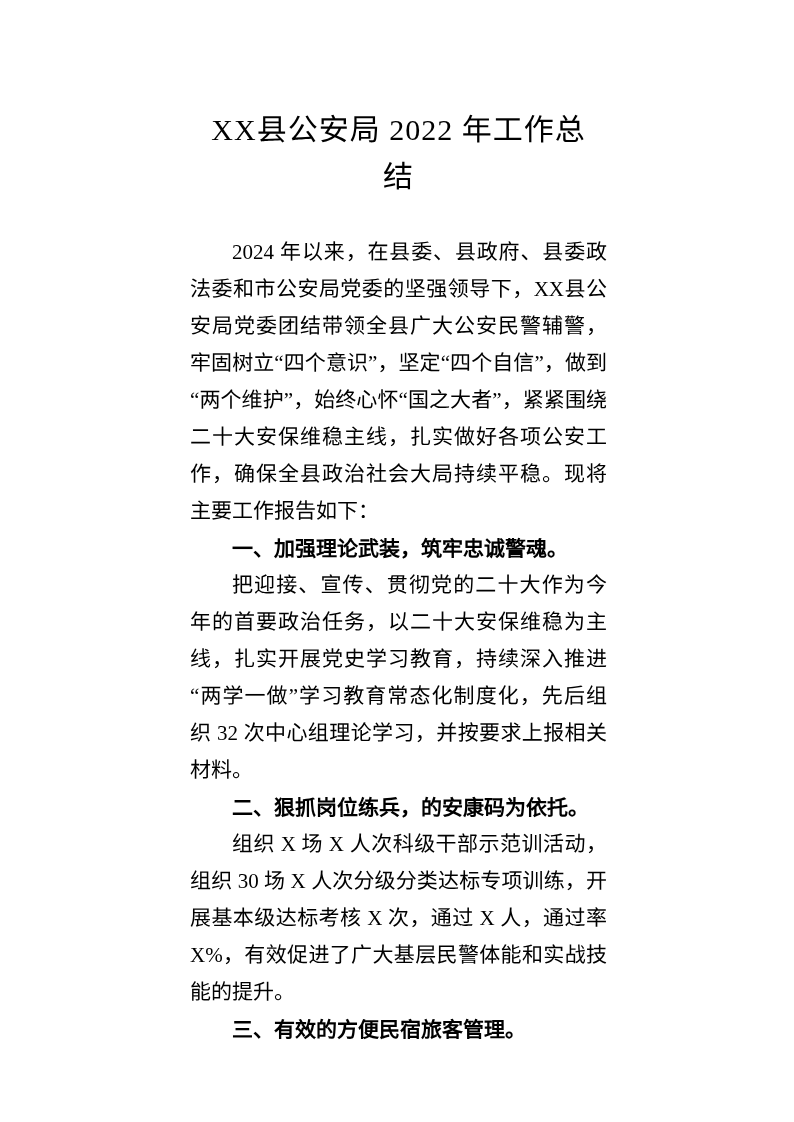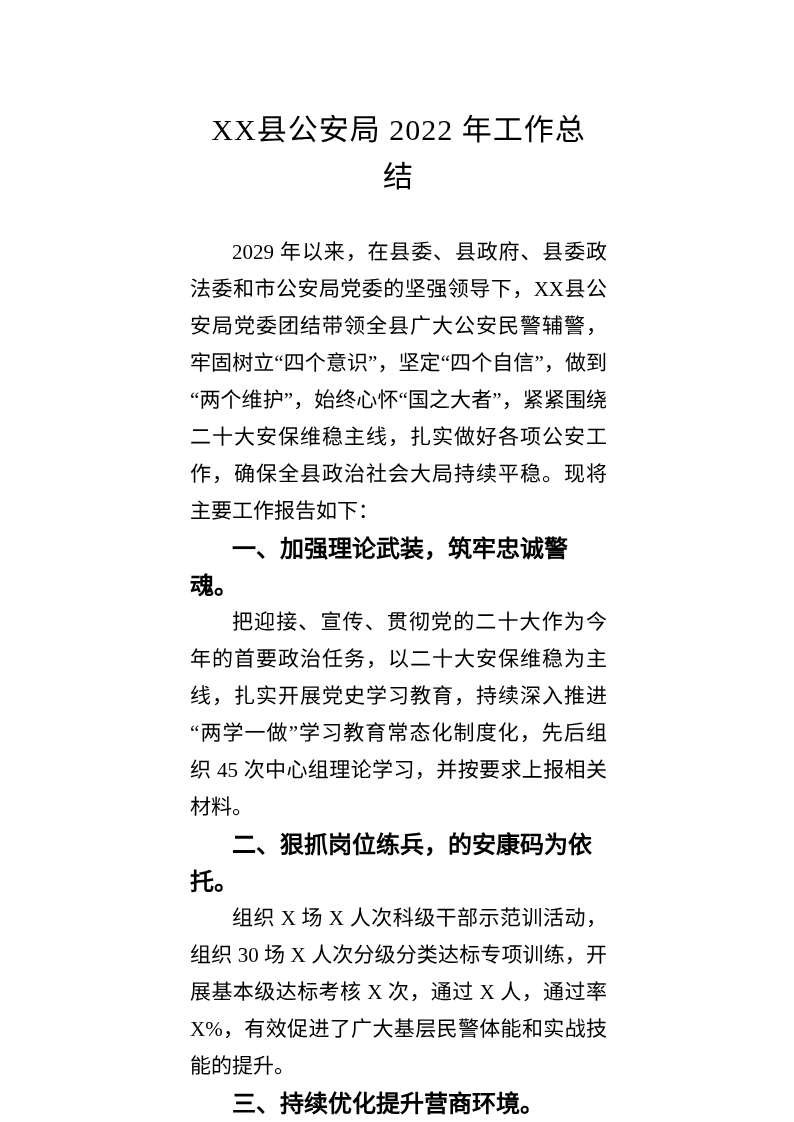--- a/index.html
+++ b/index.html
@@ -40,44 +40,44 @@
   .paragraph {
     font-family: "Liberation Serif", "DejaVu Serif", serif;
     font-size: 21px;
     font-weight: normal;
     line-height: 37px;
     text-align: justify;
     text-justify: inter-ideograph;
   }
   .heading {
     font-family: "Liberation Sans", "DejaVu Sans", sans-serif;
-    font-size: 24px;
+    font-size: 21px;
     font-weight: bold;
     line-height: 37px;
     text-align: left;
   }
 </style>
 </head>
 <body>
 
 <div class="page">
   <div class="content">
 
     <h1 class="doc-title">
       <span class="title-line">XX县公安局 2022 年工作总</span>
       <span class="title-line">结</span>
     </h1>
 
-    <p class="block paragraph">2029 年以来，在县委、县政府、县委政法委和市公安局党委的坚强领导下，XX县公安局党委团结带领全县广大公安民警辅警，牢固树立“四个意识”，坚定“四个自信”，做到“两个维护”，始终心怀“国之大者”，紧紧围绕二十大安保维稳主线，扎实做好各项公安工作，确保全县政治社会大局持续平稳。现将主要工作报告如下：</p>
+    <p class="block paragraph">2024 年以来，在县委、县政府、县委政法委和市公安局党委的坚强领导下，XX县公安局党委团结带领全县广大公安民警辅警，牢固树立“四个意识”，坚定“四个自信”，做到“两个维护”，始终心怀“国之大者”，紧紧围绕二十大安保维稳主线，扎实做好各项公安工作，确保全县政治社会大局持续平稳。现将主要工作报告如下：</p>
 
     <h2 class="block heading">一、加强理论武装，筑牢忠诚警魂。</h2>
 
-    <p class="block paragraph">把迎接、宣传、贯彻党的二十大作为今年的首要政治任务，以二十大安保维稳为主线，扎实开展党史学习教育，持续深入推进“两学一做”学习教育常态化制度化，先后组织 45 次中心组理论学习，并按要求上报相关材料。</p>
+    <p class="block paragraph">把迎接、宣传、贯彻党的二十大作为今年的首要政治任务，以二十大安保维稳为主线，扎实开展党史学习教育，持续深入推进“两学一做”学习教育常态化制度化，先后组织 32 次中心组理论学习，并按要求上报相关材料。</p>
 
     <h2 class="block heading">二、狠抓岗位练兵，的安康码为依托。</h2>
 
     <p class="block paragraph">组织 X 场 X 人次科级干部示范训活动，组织 30 场 X 人次分级分类达标专项训练，开展基本级达标考核 X 次，通过 X 人，通过率 X%，有效促进了广大基层民警体能和实战技能的提升。</p>
 
-    <h2 class="block heading">三、持续优化提升营商环境。</h2>
+    <h2 class="block heading">三、有效的方便民宿旅客管理。</h2>
 
 
   </div>
 </div>
 
 </body></html>

